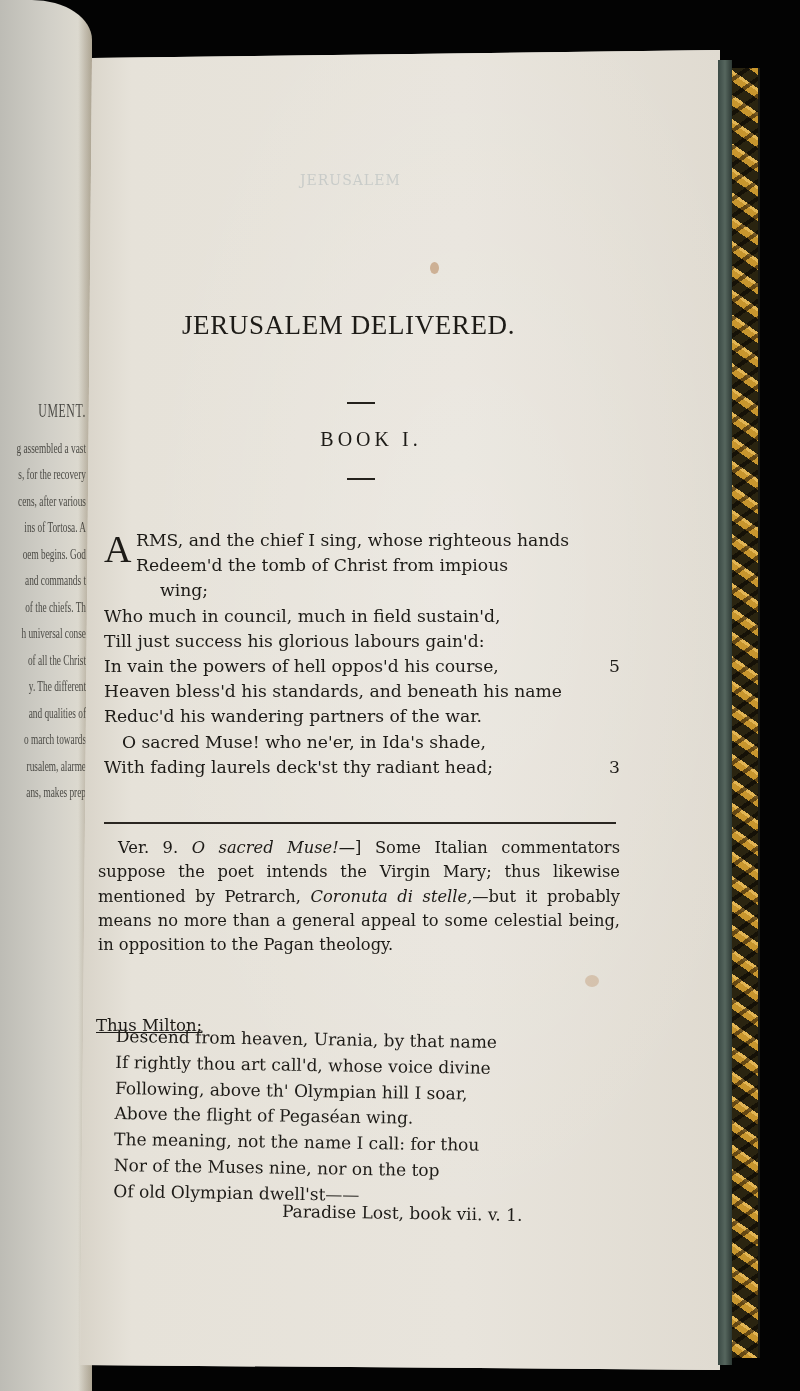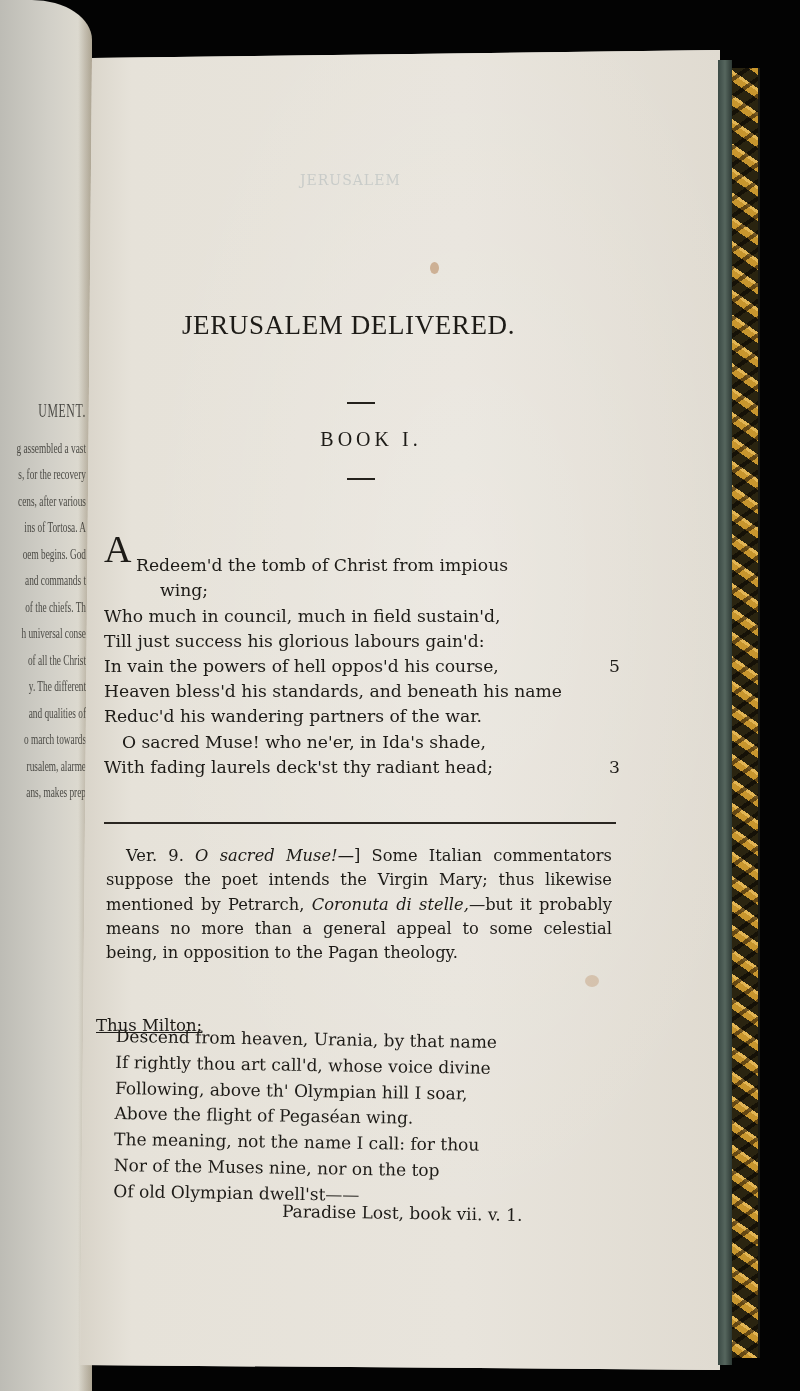--- a/index.html
+++ b/index.html
@@ -83,21 +83,21 @@
   .footnote-rule {
     position: absolute; left: 104px; top: 822px; width: 512px; height: 1.5px;
     background: #2a2621;
   }
   .footnote {
     position: absolute; left: 98px; top: 836px; width: 522px;
     font-family: "DejaVu Serif", serif;
     font-size: 16.3px; line-height: 24.3px;
     text-align: justify;
   }
-  .footnote p { margin: 8px; text-indent: 20px; }
+  .footnote p { margin: 0; text-indent: 20px; }
   .footnote .fnlabel { font-style: normal; }
   .footnote em { font-style: italic; }
   .thus {
     position: absolute; left: 96px; top: 1016px;
     font-family: "DejaVu Serif", serif; font-size: 16.5px; text-decoration: underline;
   }
   .quote {
     position: absolute; left: 116px; top: 1024px; width: 470px;
     font-family: "DejaVu Serif", serif;
     font-size: 17px; line-height: 25.8px;
@@ -144,20 +144,21 @@
 <div class="spot" style="left:585px;top:975px;width:14px;height:12px;opacity:.6"></div>
 
 <div class="title ink">JERUSALEM DELIVERED.</div>
 <div class="rule-short" style="left:347px;top:402px;"></div>
 <div class="book-label ink">BOOK I.</div>
 <div class="rule-short" style="left:347px;top:478px;"></div>
 
 <div class="verse ink">
   <div class="line" style="padding-left:32px">
     <span class="dropcap">A</span>
+    <span>RMS, and the chief I sing, whose righteous hands</span>
   </div>
   <div class="line" style="padding-left:32px">
     <span>Redeem'd the tomb of Christ from impious</span>
   </div>
   <div class="line" style="padding-left:56px">
     <span>wing;</span>
   </div>
   <div class="line">
     <span>Who much in council, much in field sustain'd,</span>
   </div>

